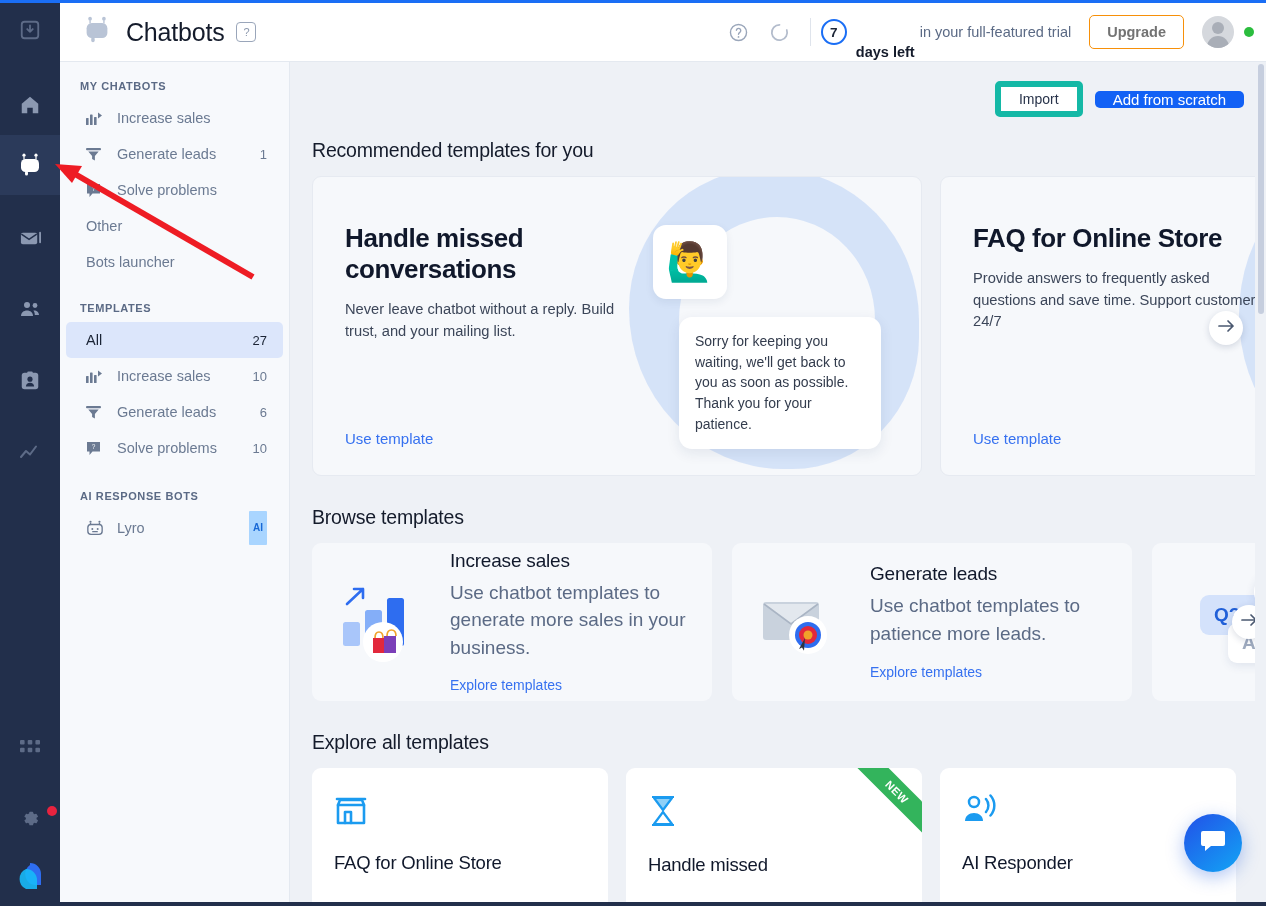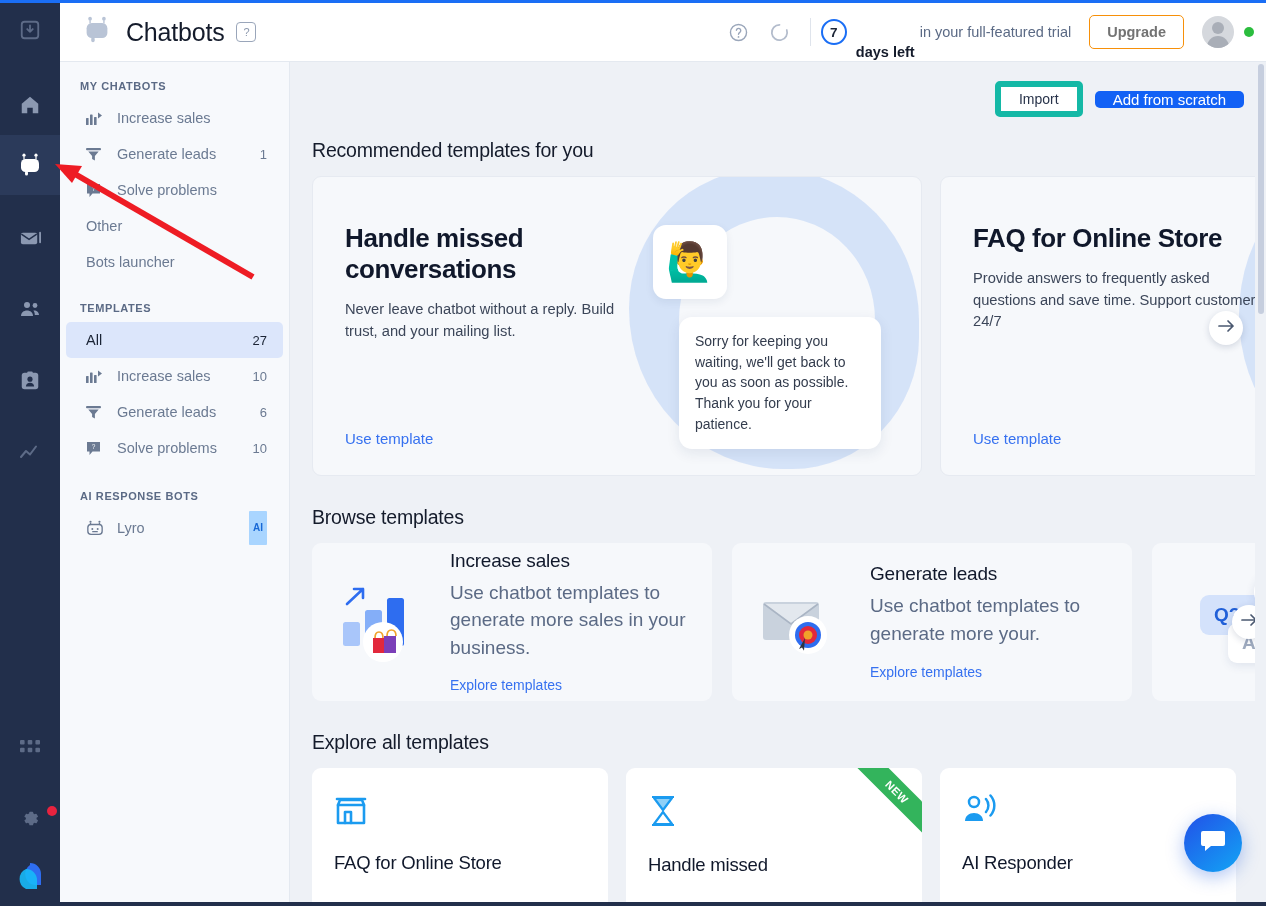--- a/index.html
+++ b/index.html
@@ -520,21 +520,21 @@
               <path d="M11 24l27 20 27-20" stroke="#aab5c4" stroke-width="1.6" fill="none"></path>
               <circle cx="55" cy="55" r="19" fill="#fff"></circle>
               <circle cx="55" cy="55" r="13" fill="#2e6df0"></circle>
               <circle cx="55" cy="55" r="9" fill="#e2283c"></circle>
               <circle cx="55" cy="55" r="4.5" fill="#f0a22a"></circle>
               <path d="M52 58l-6 11 3-1.6 2 3.4z" fill="#2c3444"></path>
             </svg>
           </div>
           <div class="browse-txt">
             <div class="browse-title">Generate leads</div>
-            <div class="browse-desc">Use chatbot templates to generate more your.</div>
+            <div class="browse-desc">Use chatbot templates to patience more leads.</div>
             <span class="explore">Explore templates</span>
           </div>
         </div>
 
         <div class="browse-card b3">
           <div style="position:absolute;left:48px;top:34px;width:96px;height:90px">
             <div style="position:absolute;left:0;top:18px;width:76px;height:40px;border-radius:9px;background:#d4e2fb;display:flex;align-items:center;padding-left:14px;">
               <span style="font-size:19px;font-weight:bold;color:#2160d8">Q?</span>
             </div>
             <div style="position:absolute;left:28px;top:46px;width:76px;height:40px;border-radius:9px;background:#fff;box-shadow:0 3px 10px rgba(30,60,120,.1);display:flex;align-items:center;padding-left:14px;">

